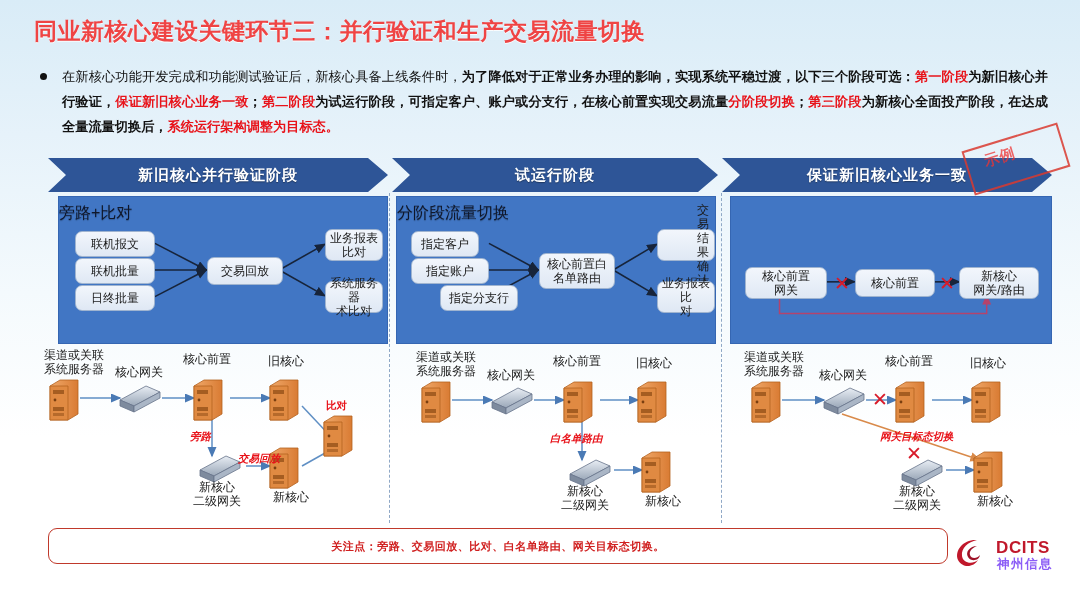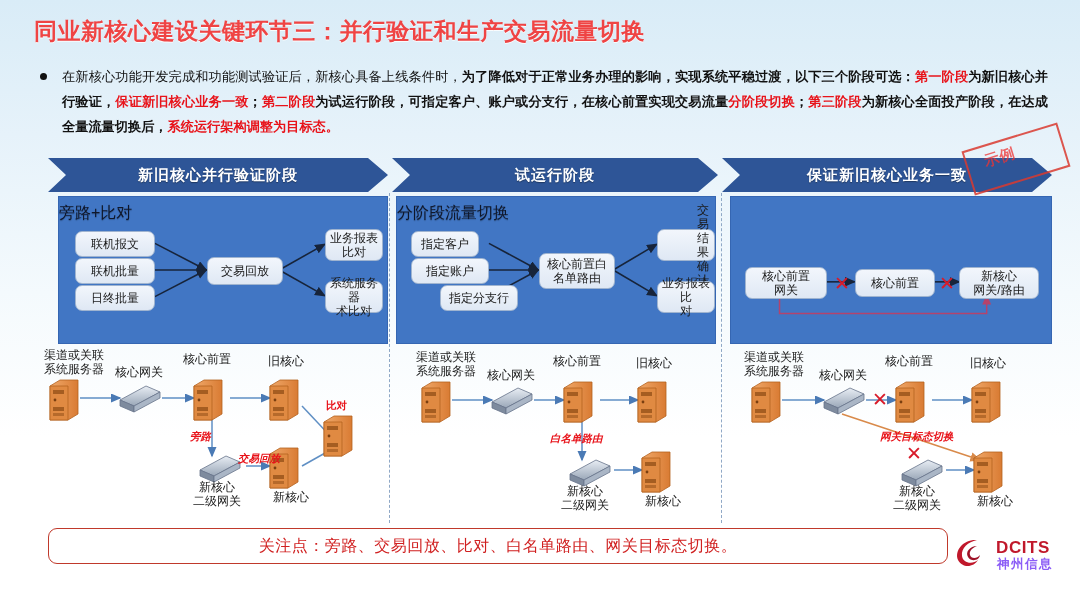--- a/index.html
+++ b/index.html
@@ -99,21 +99,21 @@
     position: absolute; color: #d81b2a; font-size: 19px; font-weight: bold;
     line-height: 1; font-family: "DejaVu Sans", sans-serif;
   }
 
   
   #footer-note {
     position: absolute; left: 48px; top: 528px; width: 900px; height: 36px;
     border: 1.6px solid #c0392b; border-radius: 9px;
     background: rgba(255,255,255,.55);
     display: flex; align-items: center; justify-content: center;
-    color: #d02020; font-size: 16px; font-weight: normal; letter-spacing: .5px;
+    color: #d02020; font-size: 11px; font-weight: bold; letter-spacing: .5px;
   }
 
   
   #logo { position: absolute; left: 952px; top: 536px; width: 120px; height: 44px; }
   #logo-text-en {
     position: absolute; left: 44px; top: 2px;
     color: #c0182b; font-size: 17px; font-weight: bold; letter-spacing: .6px;
     font-family: "Liberation Sans", sans-serif;
   }
   #logo-text-cn {

